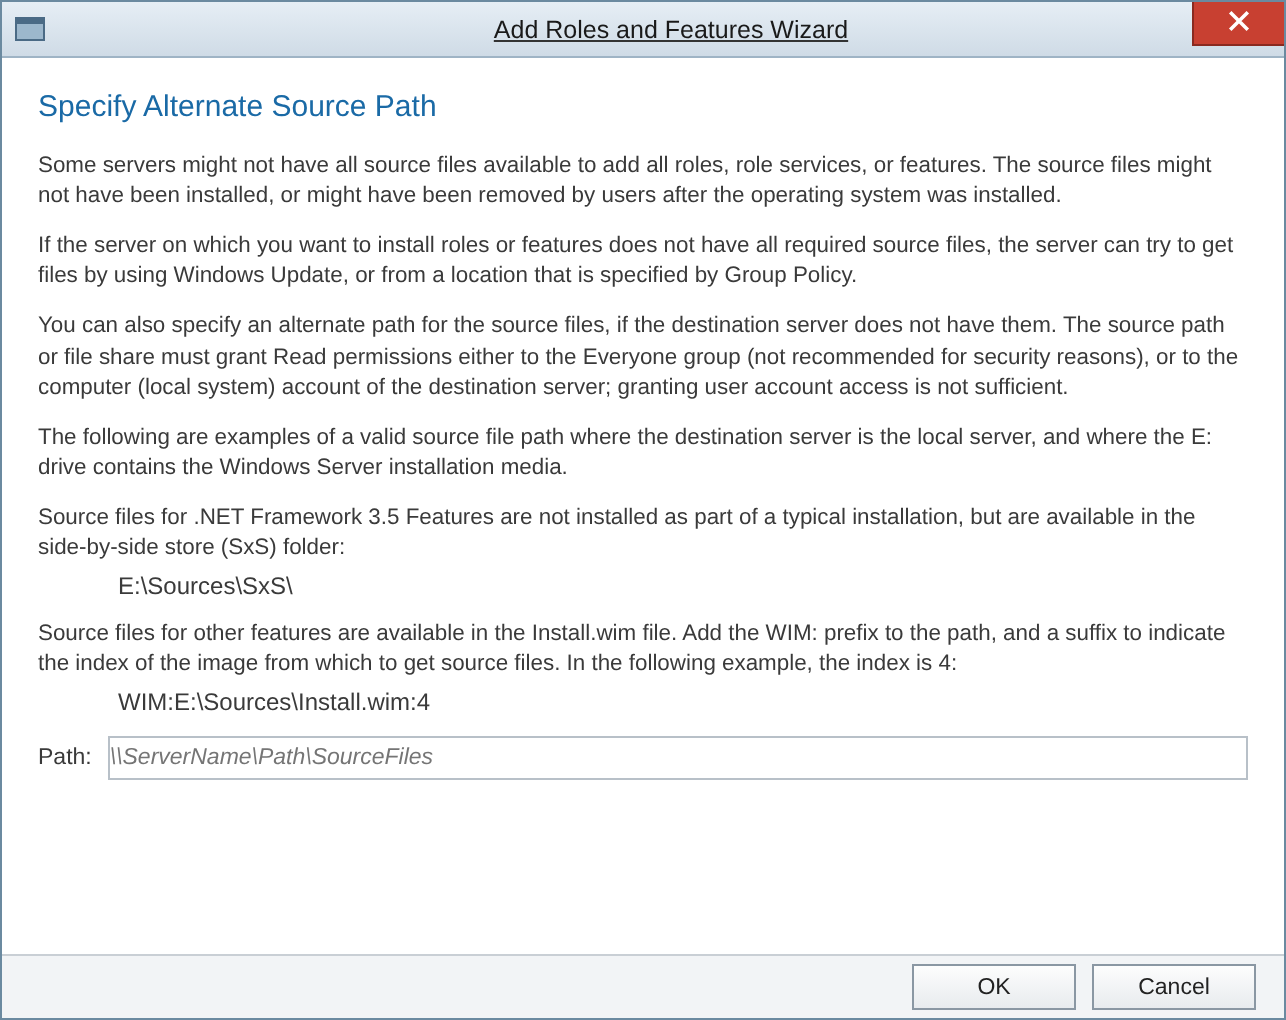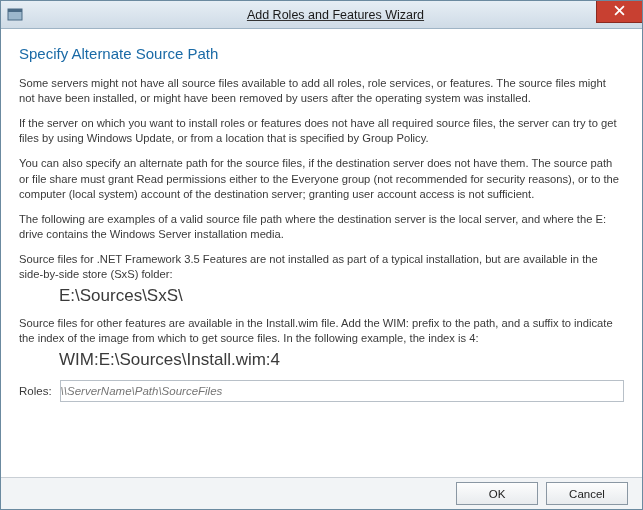--- a/index.html
+++ b/index.html
@@ -17,21 +17,21 @@
   .titlebar .title { flex: 1; text-align: center; font-size: 12.5px; color: #1a1a1a; }
   .closebtn {
     position: absolute; top: 0; right: 0; width: 46px; height: 22px;
     background: #c84031; border: 1px solid #8a2a20; border-top: none; border-right: none;
     display: flex; align-items: center; justify-content: center; cursor: pointer;
   }
   .closebtn svg { width: 11px; height: 11px; }
   .content { flex: 1; padding: 16px 18px 8px 18px; overflow: hidden; }
   .heading { color: #1a6aa6; font-size: 15px; font-weight: 400; margin-bottom: 14px; }
   .body p { color: #3a3a3a; font-size: 11.2px; line-height: 1.35; margin-bottom: 10px; }
-  .body .indent { padding-left: 40px; margin-top: -6px; margin-bottom: 10px; font-size: 17px; color: #3a3a3a; }
+  .body .indent { padding-left: 40px; margin-top: -6px; margin-bottom: 10px; font-size: 12px; color: #3a3a3a; }
   .pathrow { display: flex; align-items: center; gap: 8px; margin-top: 6px; }
   .pathrow label { font-size: 11.5px; color: #3a3a3a; }
   .pathrow input {
     flex: 1; height: 22px; border: 1px solid #b8c0c8; padding: 2px 0;
     font-size: 11.5px; font-style: italic; color: #8a8f94; font-family: inherit;
     background: #fff;
   }
   .footer {
     height: 32px; border-top: 1px solid #c9cfd5;
     display: flex; justify-content: flex-end; align-items: center;
@@ -71,21 +71,21 @@
       <p>Some servers might not have all source files available to add all roles, role services, or features. The source files might not have been installed, or might have been removed by users after the operating system was installed.</p>
       <p>If the server on which you want to install roles or features does not have all required source files, the server can try to get files by using Windows Update, or from a location that is specified by Group Policy.</p>
       <p>You can also specify an alternate path for the source files, if the destination server does not have them. The source path or file share must grant Read permissions either to the Everyone group (not recommended for security reasons), or to the computer (local system) account of the destination server; granting user account access is not sufficient.</p>
       <p>The following are examples of a valid source file path where the destination server is the local server, and where the E: drive contains the Windows Server installation media.</p>
       <p>Source files for .NET Framework 3.5 Features are not installed as part of a typical installation, but are available in the side-by-side store (SxS) folder:</p>
       <div class="indent">E:\Sources\SxS\</div>
       <p>Source files for other features are available in the Install.wim file. Add the WIM: prefix to the path, and a suffix to indicate the index of the image from which to get source files. In the following example, the index is 4:</p>
       <div class="indent">WIM:E:\Sources\Install.wim:4</div>
 
       <div class="pathrow">
-        <label>Roles:</label>
+        <label>Path:</label>
         <input type="text" placeholder="\\ServerName\Path\SourceFiles" style="">
       </div>
     </div>
   </div>
 
   <div class="footer">
     <button class="btn">OK</button>
     <button class="btn">Cancel</button>
   </div>
 

